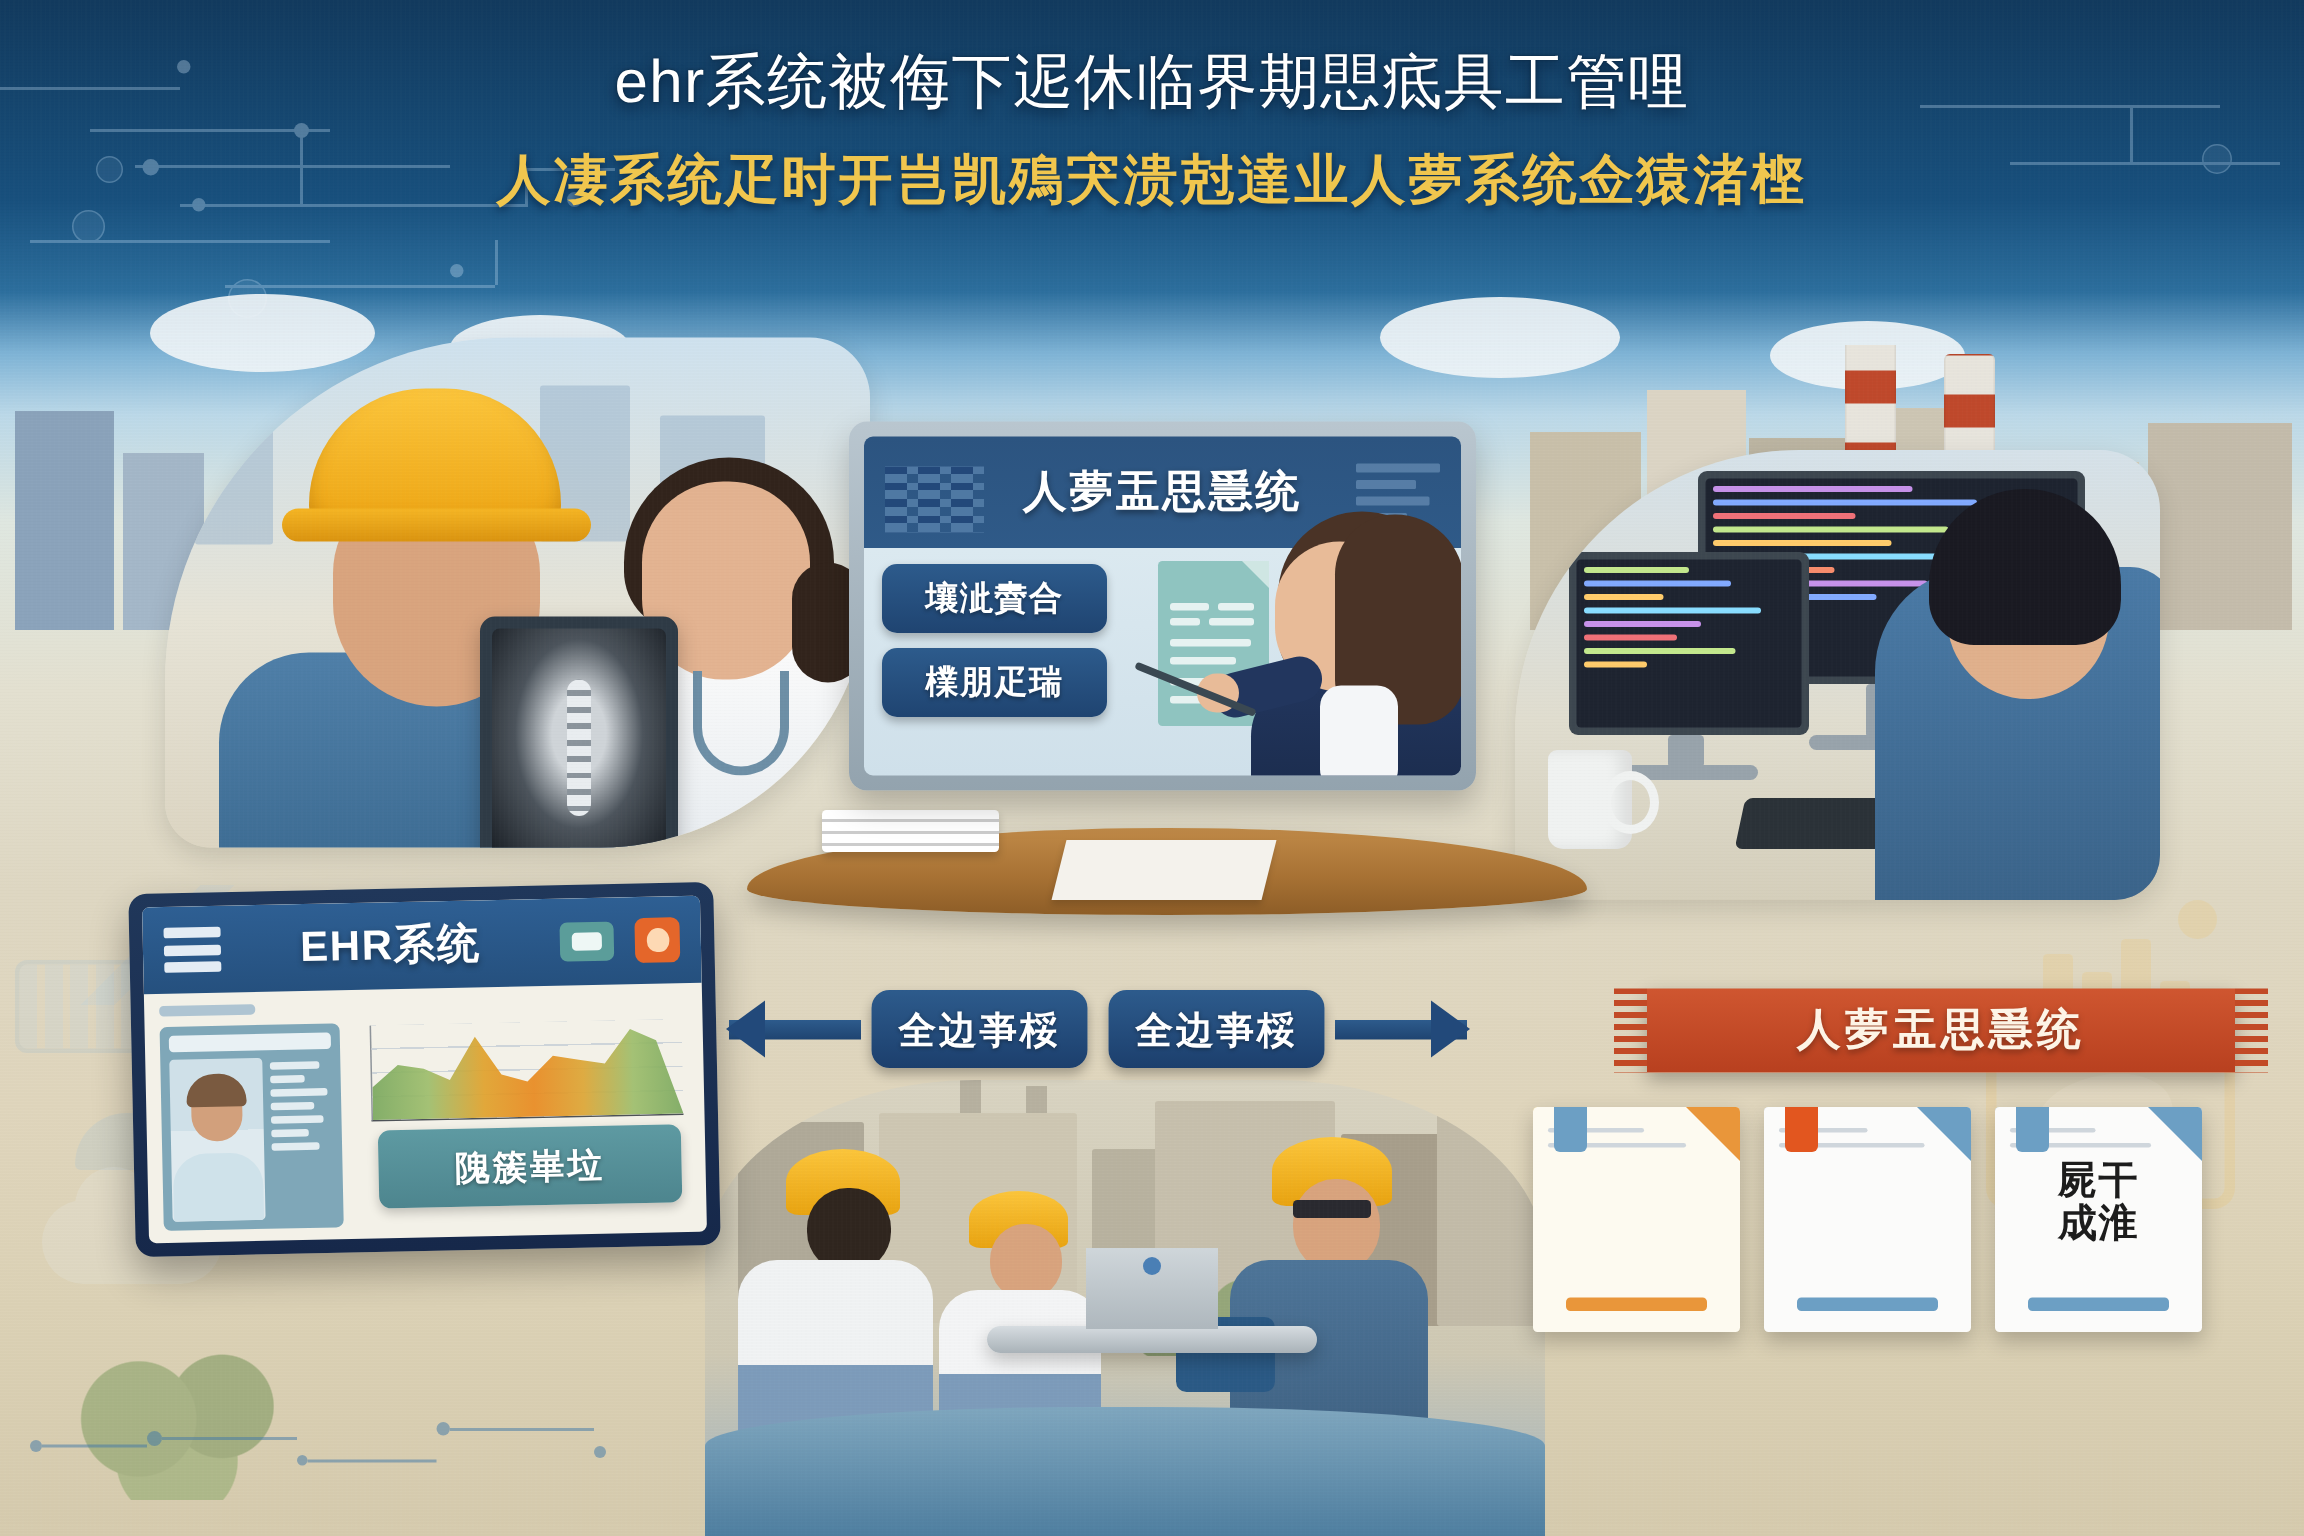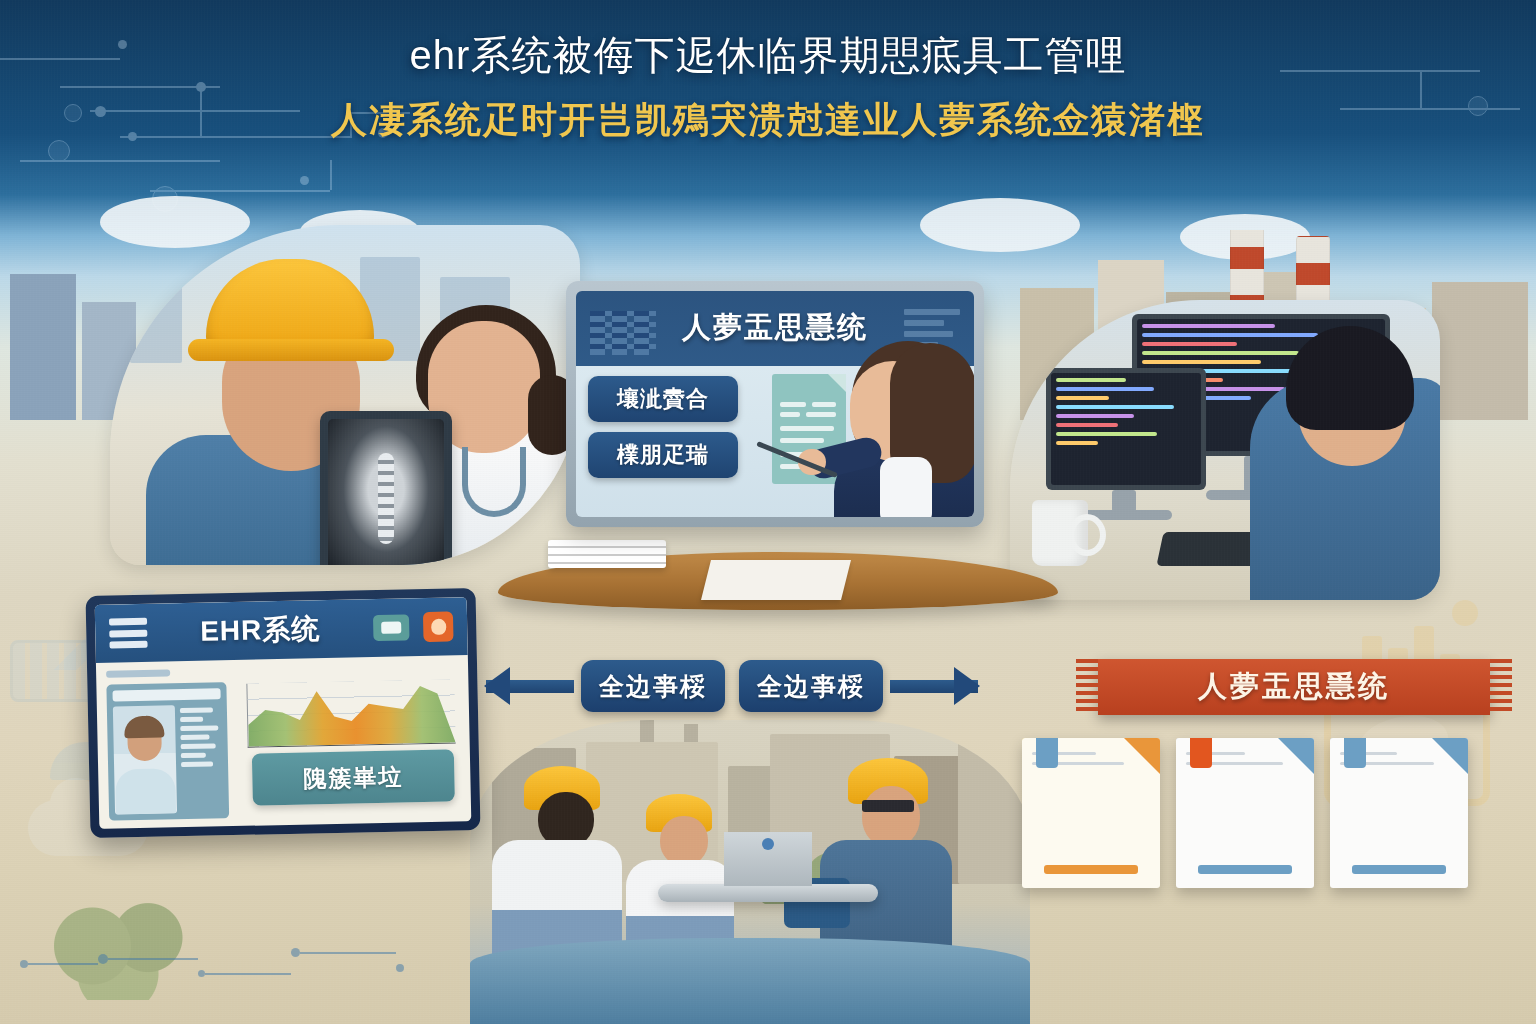--- a/index.html
+++ b/index.html
@@ -522,20 +522,24 @@
       <div class="ln" style="width:82%"></div>
       <div class="ubar" style="background:#6c9fc4;"></div>
     </div>
 
     <div class="card" style="background:#fbfbfa;">
       <div class="behind" style="background:#bcd0e0;"></div>
       <div class="tab" style="background:#6c9fc4;"></div>
       <div class="fold" style="border-width:0 36px 36px 0;border-color:transparent #6c9fc4 transparent transparent;"></div>
       <div class="ln" style="width:48%"></div>
       <div class="ln" style="width:80%"></div>
+      <div class="ctxt">
+        <div>屍干</div>
+        <div>成淮</div>
+      </div>
       <div class="ubar" style="background:#6c9fc4;"></div>
     </div>
 
   </div>
 
   <div class="ehr-base"></div>
   <div class="ehr-stand"></div>
   <div class="ehr-dot"></div>
 
   <div id="ehr">

